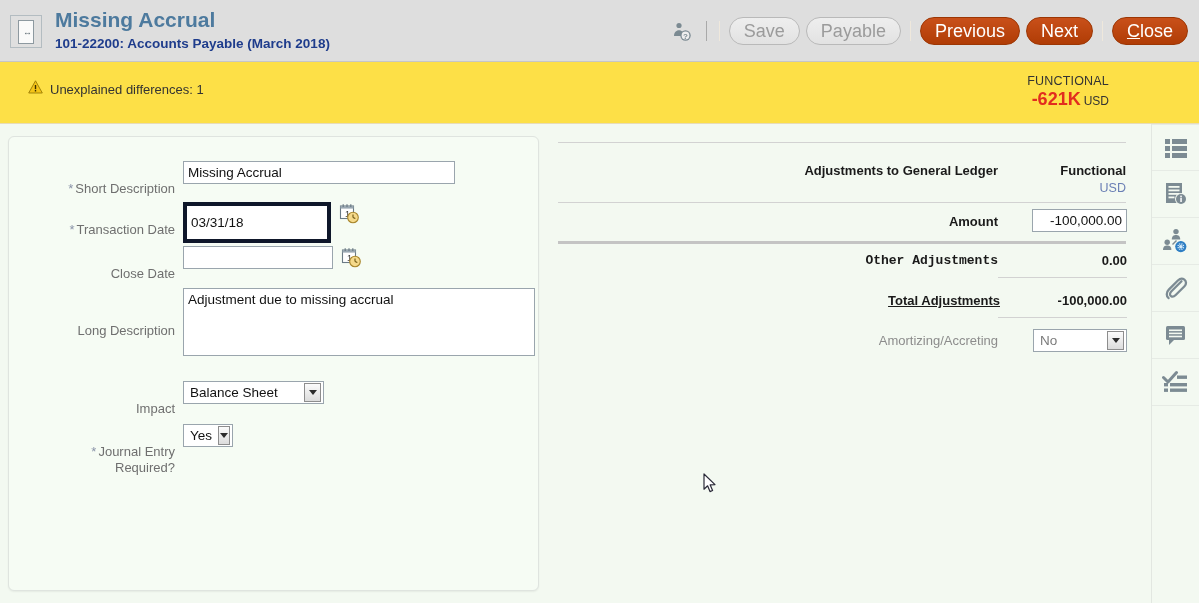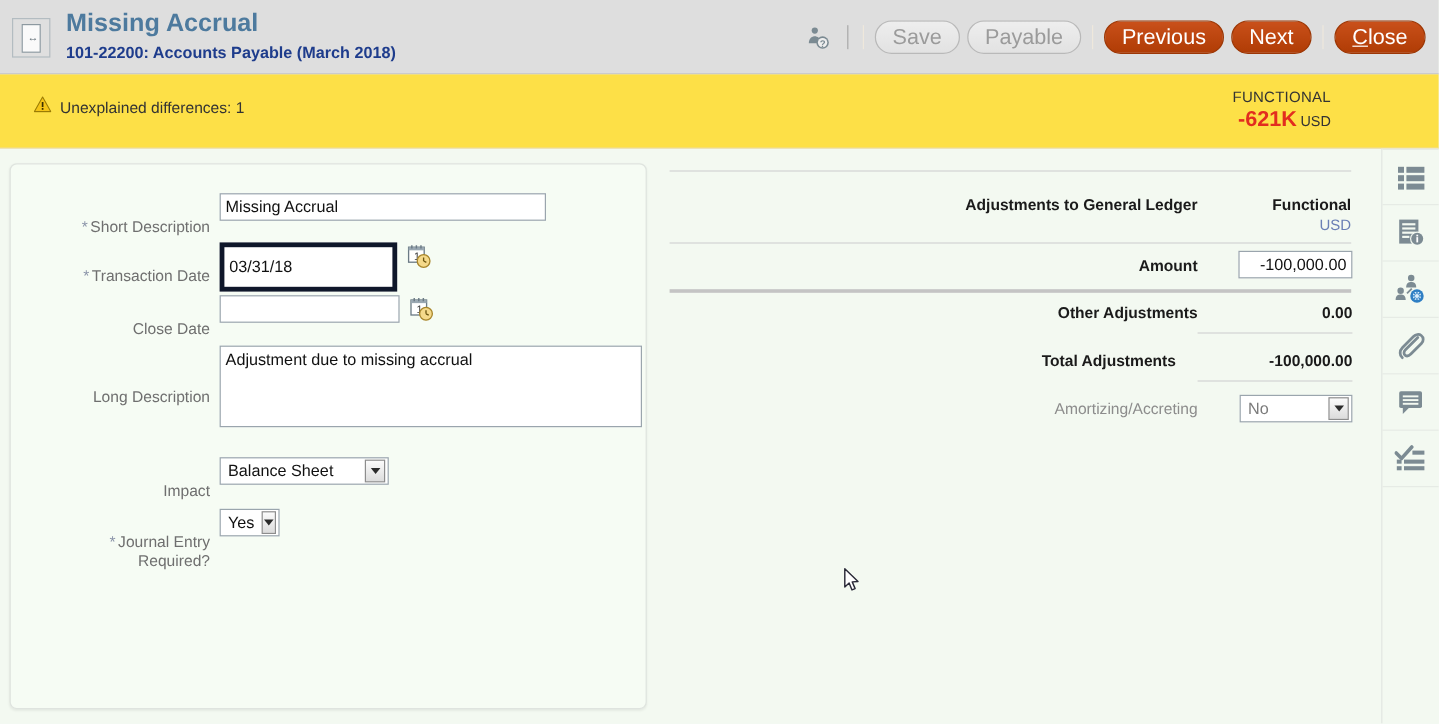--- a/index.html
+++ b/index.html
@@ -399,26 +399,26 @@
       <div class="rvalue" style="left:452px; top:27px; width:118px;">Functional</div>
       <div class="rcur" style="left:452px; top:45px; width:118px;">USD</div>
 
       <div class="rline" style="left:2px; top:66px; width:568px;"></div>
 
       <div class="rlabel" style="left:262px; top:78px; width:180px;">Amount</div>
       <input class="finput" style="position: absolute; left: 476px; top: 73px; width: 95px; text-align: right;" type="text" value="-100,000.00">
 
       <div class="rline thick" style="left:2px; top:105px; width:568px;"></div>
 
-      <div class="rlabel" style="left:242px; top:117px; width:200px;">Other Adjustments</div>
+      <div class="rlabel" style="left:242px; top:117px; width:200px;font-family:Liberation Mono, monospace;">Other Adjustments</div>
       <div class="rvalue" style="left:452px; top:117px; width:119px;">0.00</div>
 
       <div class="rline" style="left:442px; top:141px; width:129px;"></div>
 
-      <div class="rlabel" style="left:224px; top:157px; width:200px;">Total Adjustments</div>
+      <div class="rlabel" style="left:244px; top:157px; width:200px;text-decoration:underline;">Total Adjustments</div>
       <div class="rvalue" style="left:452px; top:157px; width:119px;">-100,000.00</div>
 
       <div class="rline" style="left:442px; top:181px; width:129px;"></div>
 
       <div class="rlabel dim" style="left:242px; top:197px; width:200px;">Amortizing/Accreting</div>
       <div class="fselect dim" style="position:absolute; left:477px; top:193px; width:94px;">
         <span class="sel-text">No</span>
         <span class="sel-arrow">
             <span class="tri"></span>
           </span>

